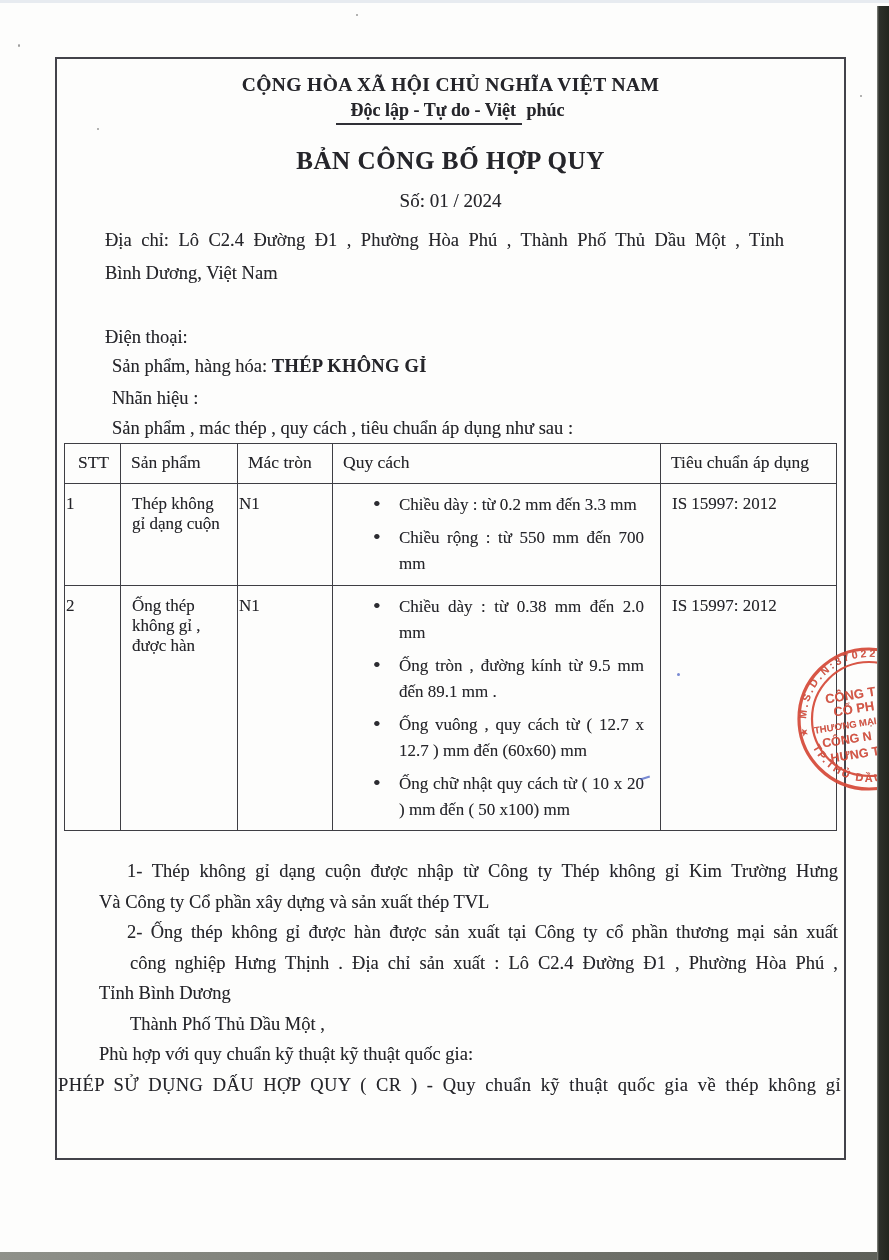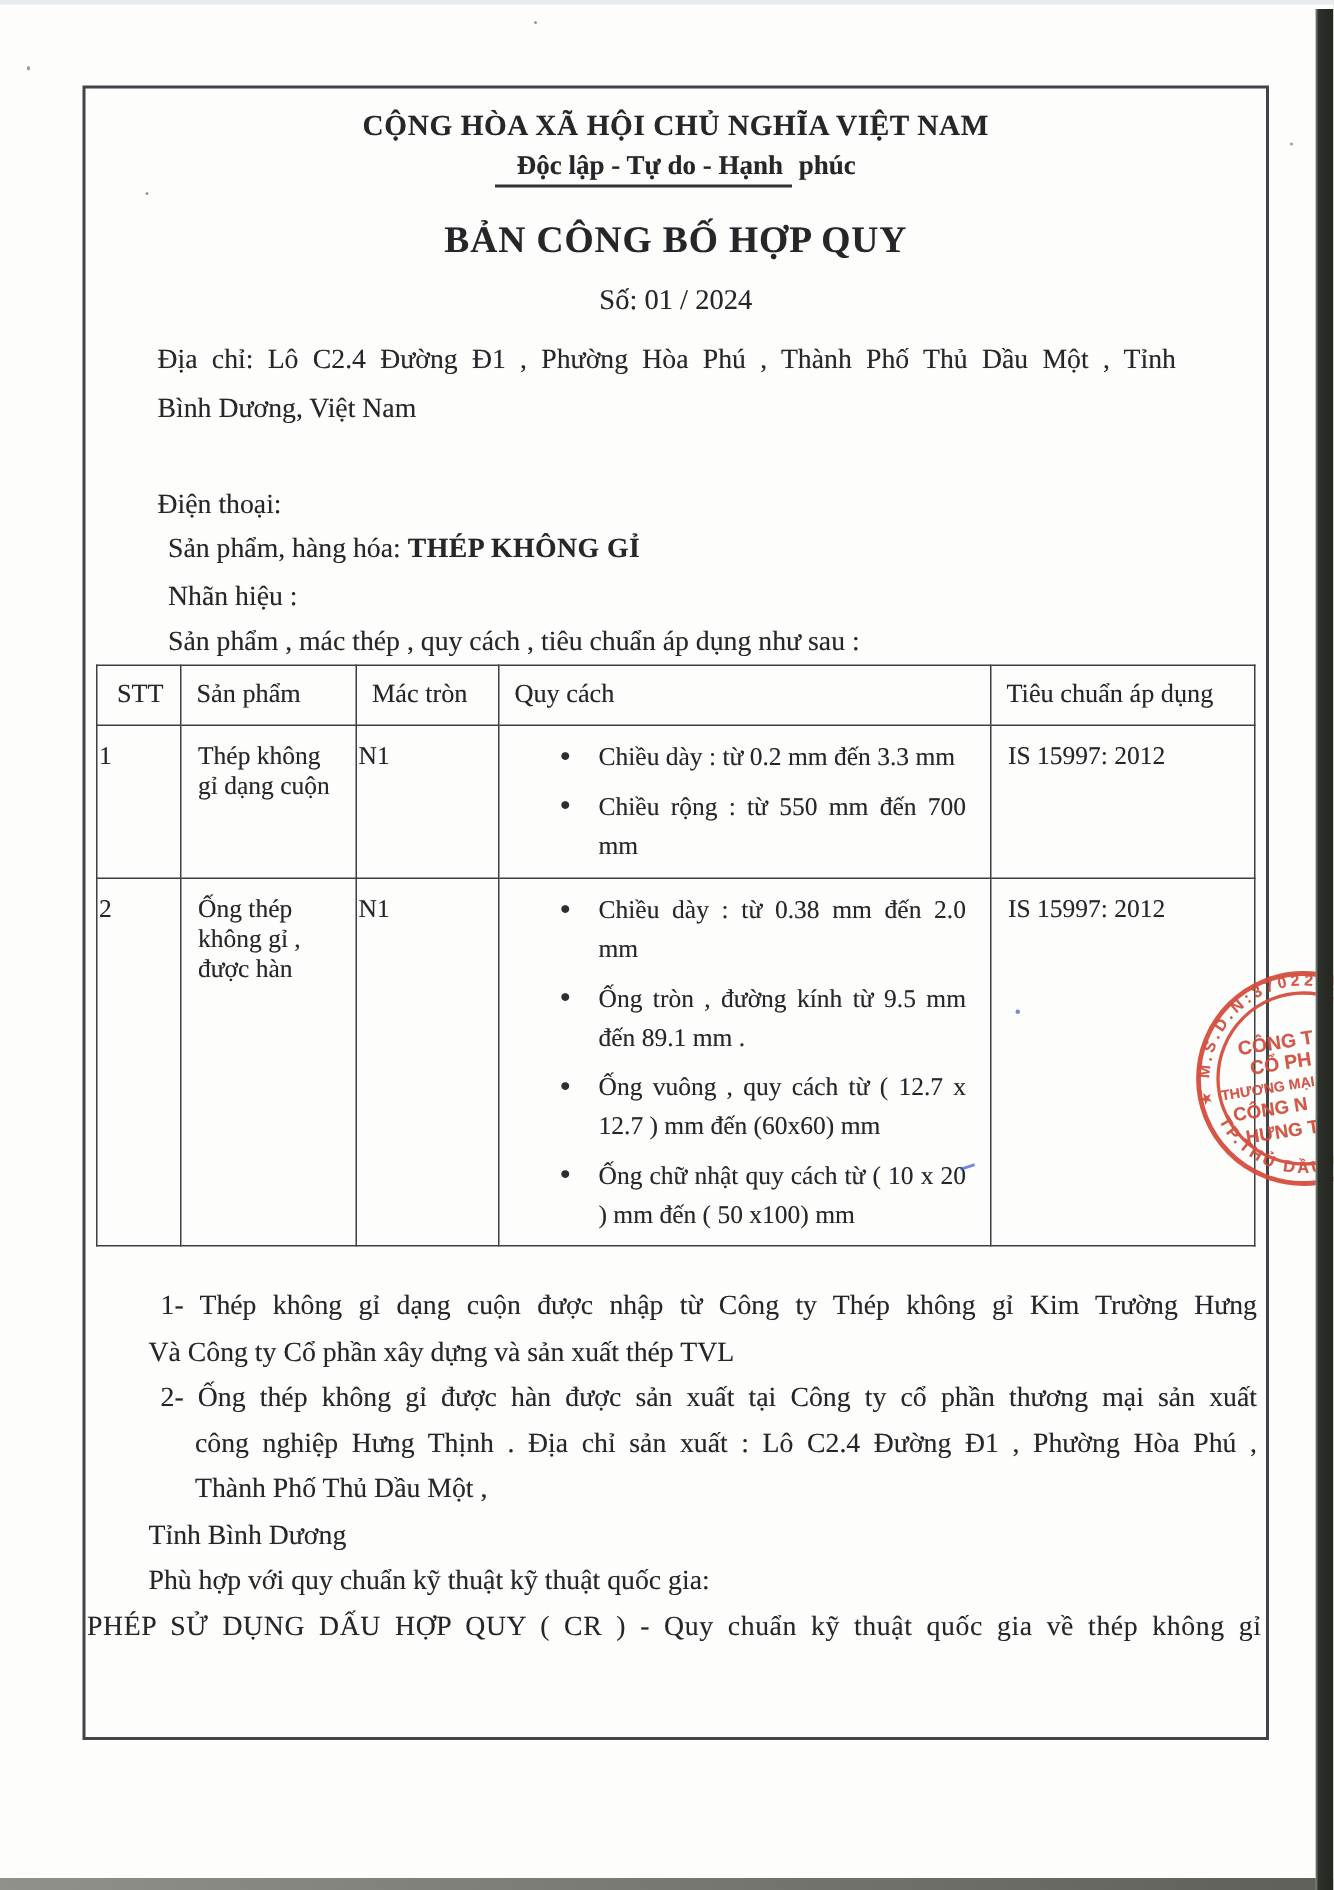--- a/index.html
+++ b/index.html
@@ -53,21 +53,21 @@
   td.grade{text-align:center;padding-top:10px;}
   td.spec{padding:8px 16px 0 36px;}
   td.std{padding:10px 8px 0 11px;}
   .bullet-item{position:relative;padding-left:30px;margin-bottom:7px;
     line-height:26px;text-align:justify;}
   .bullet-item::before{content:"•";position:absolute;left:4px;top:-1px;font-size:22px;color:#2c2c31;}
   
   .notes{position:absolute;left:55px;top:856px;width:791px;font-size:18.5px;z-index:10;}
   .note-line{line-height:30.5px;white-space:nowrap;}
   .note-line.stretch{white-space:normal;text-align:justify;text-align-last:justify;}
-  .ind-a{margin-left:52px;margin-right:8px;}
+  .ind-a{margin-left:72px;margin-right:8px;}
   .ind-b{margin-left:75px;margin-right:8px;}
   .ind-c{margin-left:3px;margin-right:5px;letter-spacing:.4px;}
   .ind-p{margin-left:44px;margin-right:8px;}
   
   .stamp{position:absolute;left:789px;top:639px;z-index:30;opacity:.93;}
   .stamp text{font-family:"Liberation Sans","DejaVu Sans",sans-serif;font-weight:700;}
   .ink-blue{position:absolute;background:#4059c0;opacity:.7;z-index:12;}
 </style>
 </head>
 <body>
@@ -78,21 +78,21 @@
   <div class="edge-right"></div>
   <div class="edge-bottom"></div>
   <div class="speck" style="left:18px;top:44px;width:2px;height:3px;"></div>
   <div class="speck" style="left:97px;top:128px;width:2px;height:2px;"></div>
   <div class="speck" style="left:860px;top:95px;width:2px;height:2px;"></div>
   <div class="speck" style="left:356px;top:14px;width:2px;height:2px;"></div>
 
   <div class="frame"></div>
 
   <div class="hcenter national">CỘNG HÒA XÃ HỘI CHỦ NGHĨA VIỆT NAM</div>
-  <div class="hcenter motto"><span class="ul">Độc lập - Tự do - Hạnh</span> <span>phúc</span></div>
+  <div class="hcenter motto"><span class="ul">Độc lập - Tự do - Việt</span> <span>phúc</span></div>
   <div class="hcenter doc-title">BẢN CÔNG BỐ HỢP QUY</div>
   <div class="hcenter doc-number">Số: 01 / 2024</div>
 
   <div class="info">
     <div class="ln stretch">Địa chỉ: Lô C2.4 Đường Đ1 , Phường Hòa Phú , Thành Phố Thủ Dầu Một , Tỉnh</div>
     <div class="ln">Bình Dương, Việt Nam</div>
   </div>
   <div class="free-line phone">Điện thoại:</div>
   <div class="free-line product"><span>Sản phẩm, hàng hóa: </span><b>THÉP KHÔNG GỈ</b></div>
   <div class="free-line brand">Nhãn hiệu :</div>
@@ -139,22 +139,22 @@
           <td class="std">IS 15997: 2012</td>
         </tr>
       </tbody>
   </table>
 
   <div class="notes" id="notes">
       <div class="note-line ind-a stretch">1- Thép không gỉ dạng cuộn được nhập từ Công ty Thép không gỉ Kim Trường Hưng</div>
       <div class="note-line ind-p">Và Công ty Cổ phần xây dựng và sản xuất thép TVL</div>
       <div class="note-line ind-a stretch">2- Ống thép không gỉ được hàn được sản xuất tại Công ty cổ phần thương mại sản xuất</div>
       <div class="note-line ind-b stretch">công nghiệp Hưng Thịnh . Địa chỉ sản xuất : Lô C2.4 Đường Đ1 , Phường Hòa Phú ,</div>
+      <div class="note-line ind-p">Tỉnh Bình Dương</div>
       <div class="note-line ind-b">Thành Phố Thủ Dầu Một ,</div>
-      <div class="note-line ind-p">Tỉnh Bình Dương</div>
       <div class="note-line ind-p">Phù hợp với quy chuẩn kỹ thuật kỹ thuật quốc gia:</div>
       <div class="note-line ind-c stretch">PHÉP SỬ DỤNG DẤU HỢP QUY ( CR ) - Quy chuẩn kỹ thuật quốc gia về thép không gỉ</div>
     </div>
 
   <div class="ink-blue" style="left:640px;top:777px;width:10px;height:2px;transform:rotate(-18deg);"></div>
   <div class="ink-blue" style="left:677px;top:673px;width:3px;height:3px;border-radius:50%;"></div>
 
   <svg class="stamp" width="160" height="160" viewBox="0 0 160 160">
     <g>
       <circle cx="80" cy="80" r="70" fill="none" stroke="#d64a39" stroke-width="3.2"></circle>

